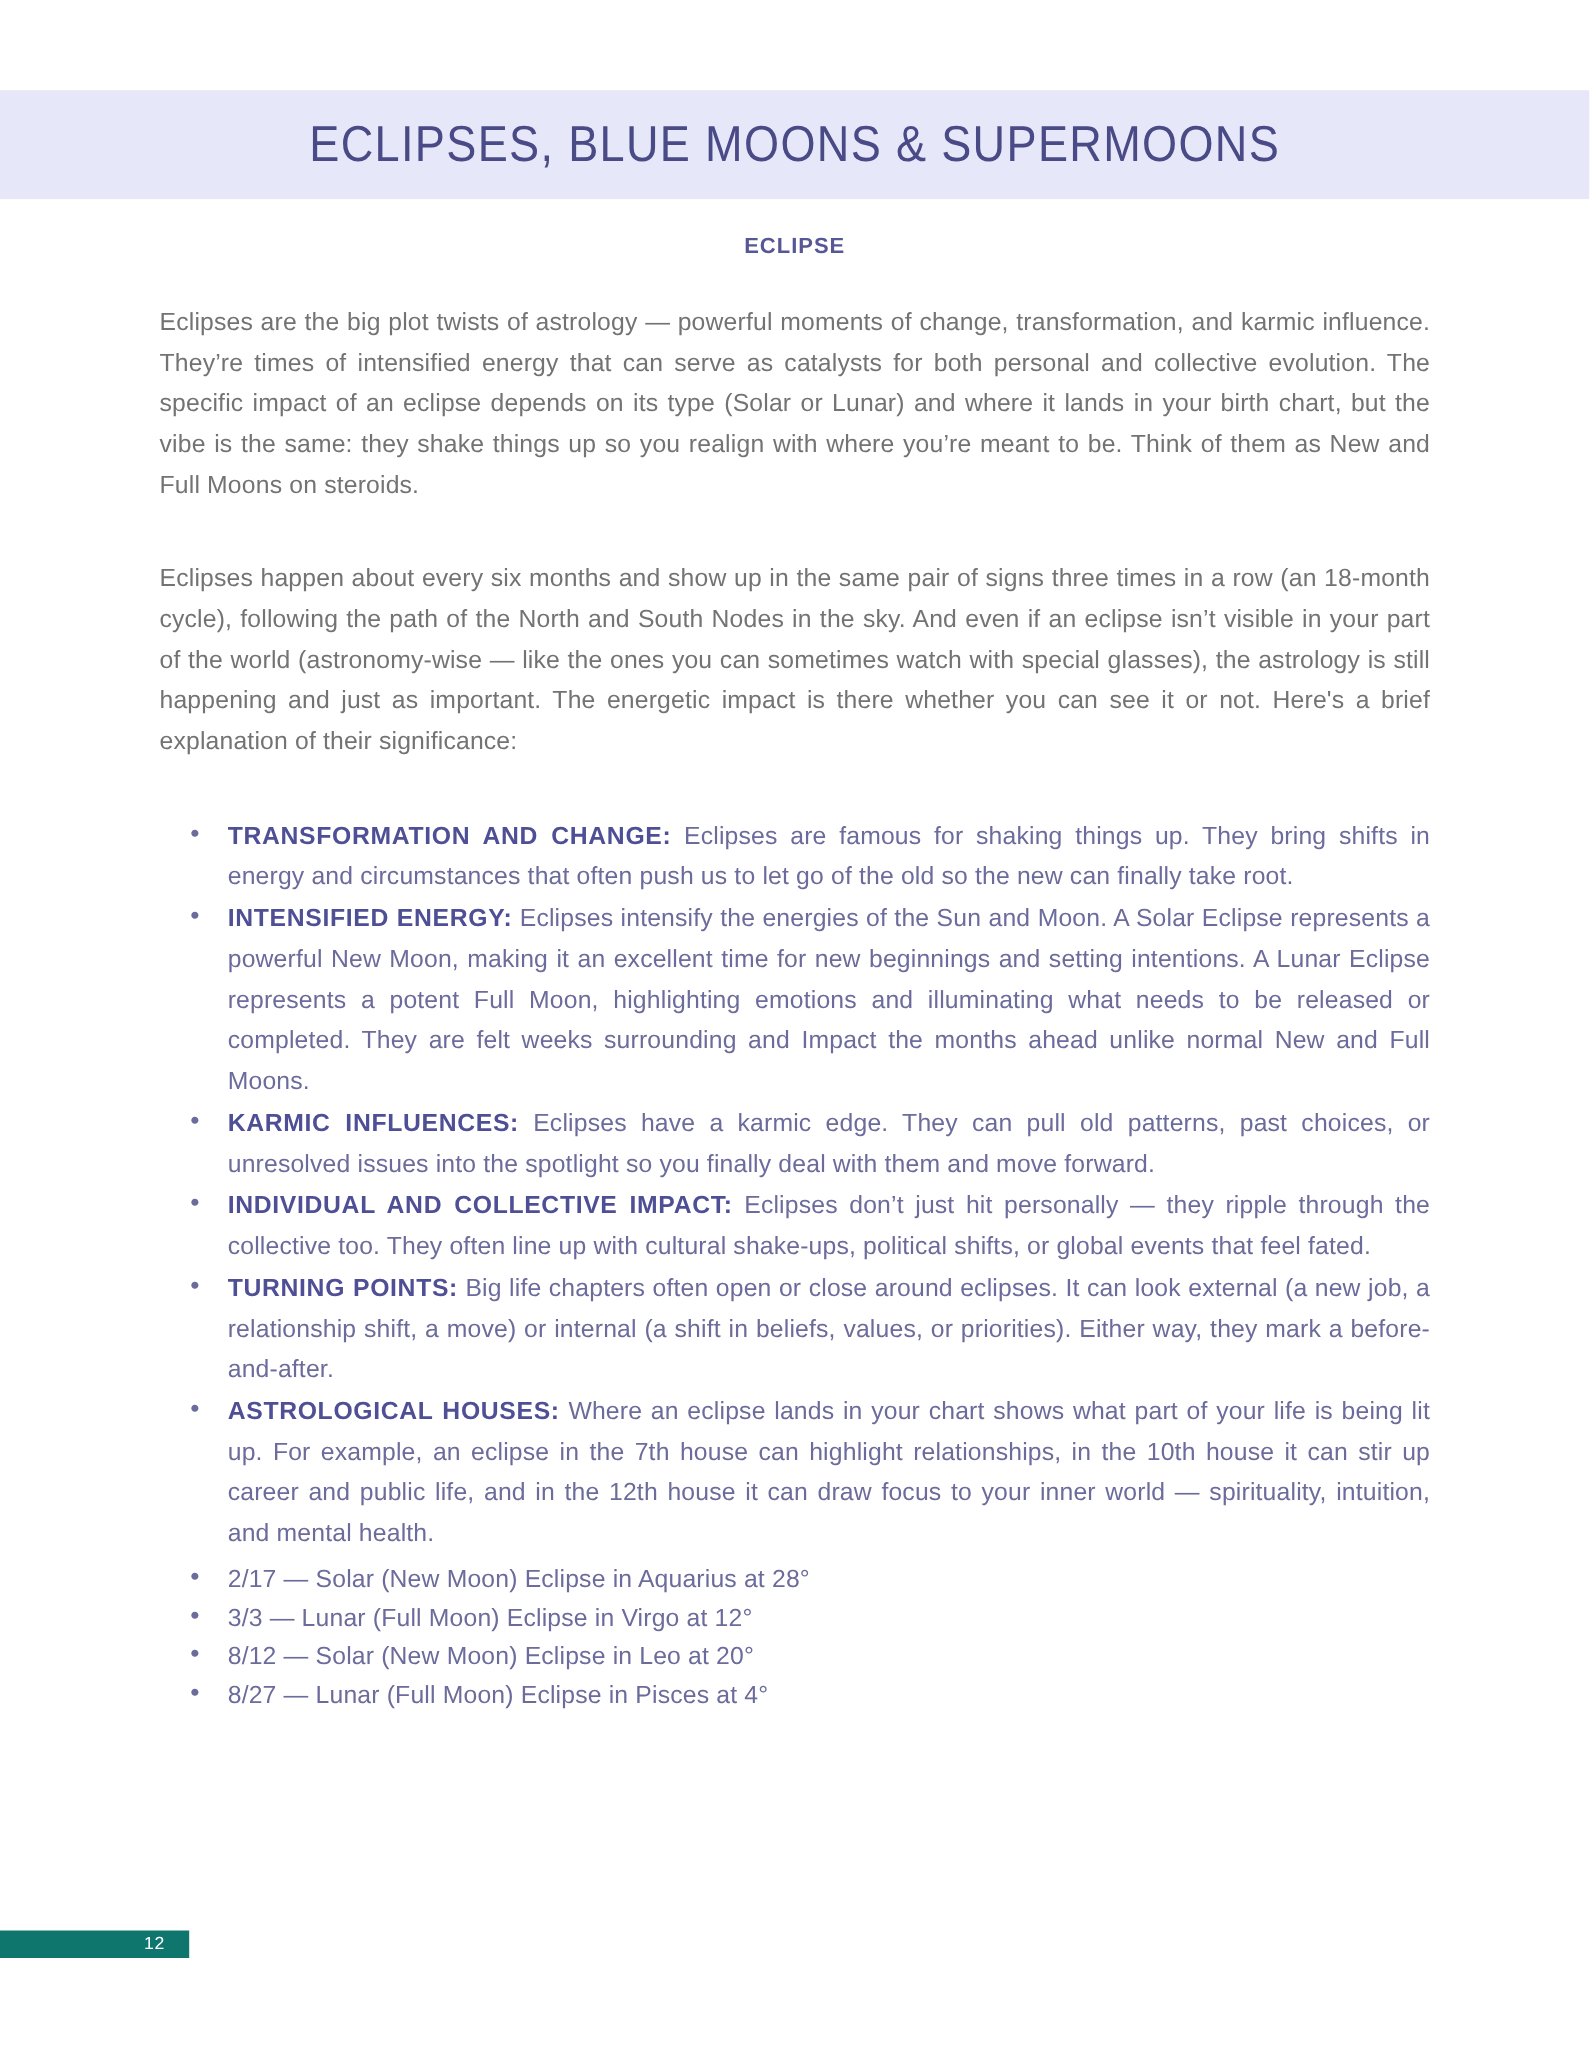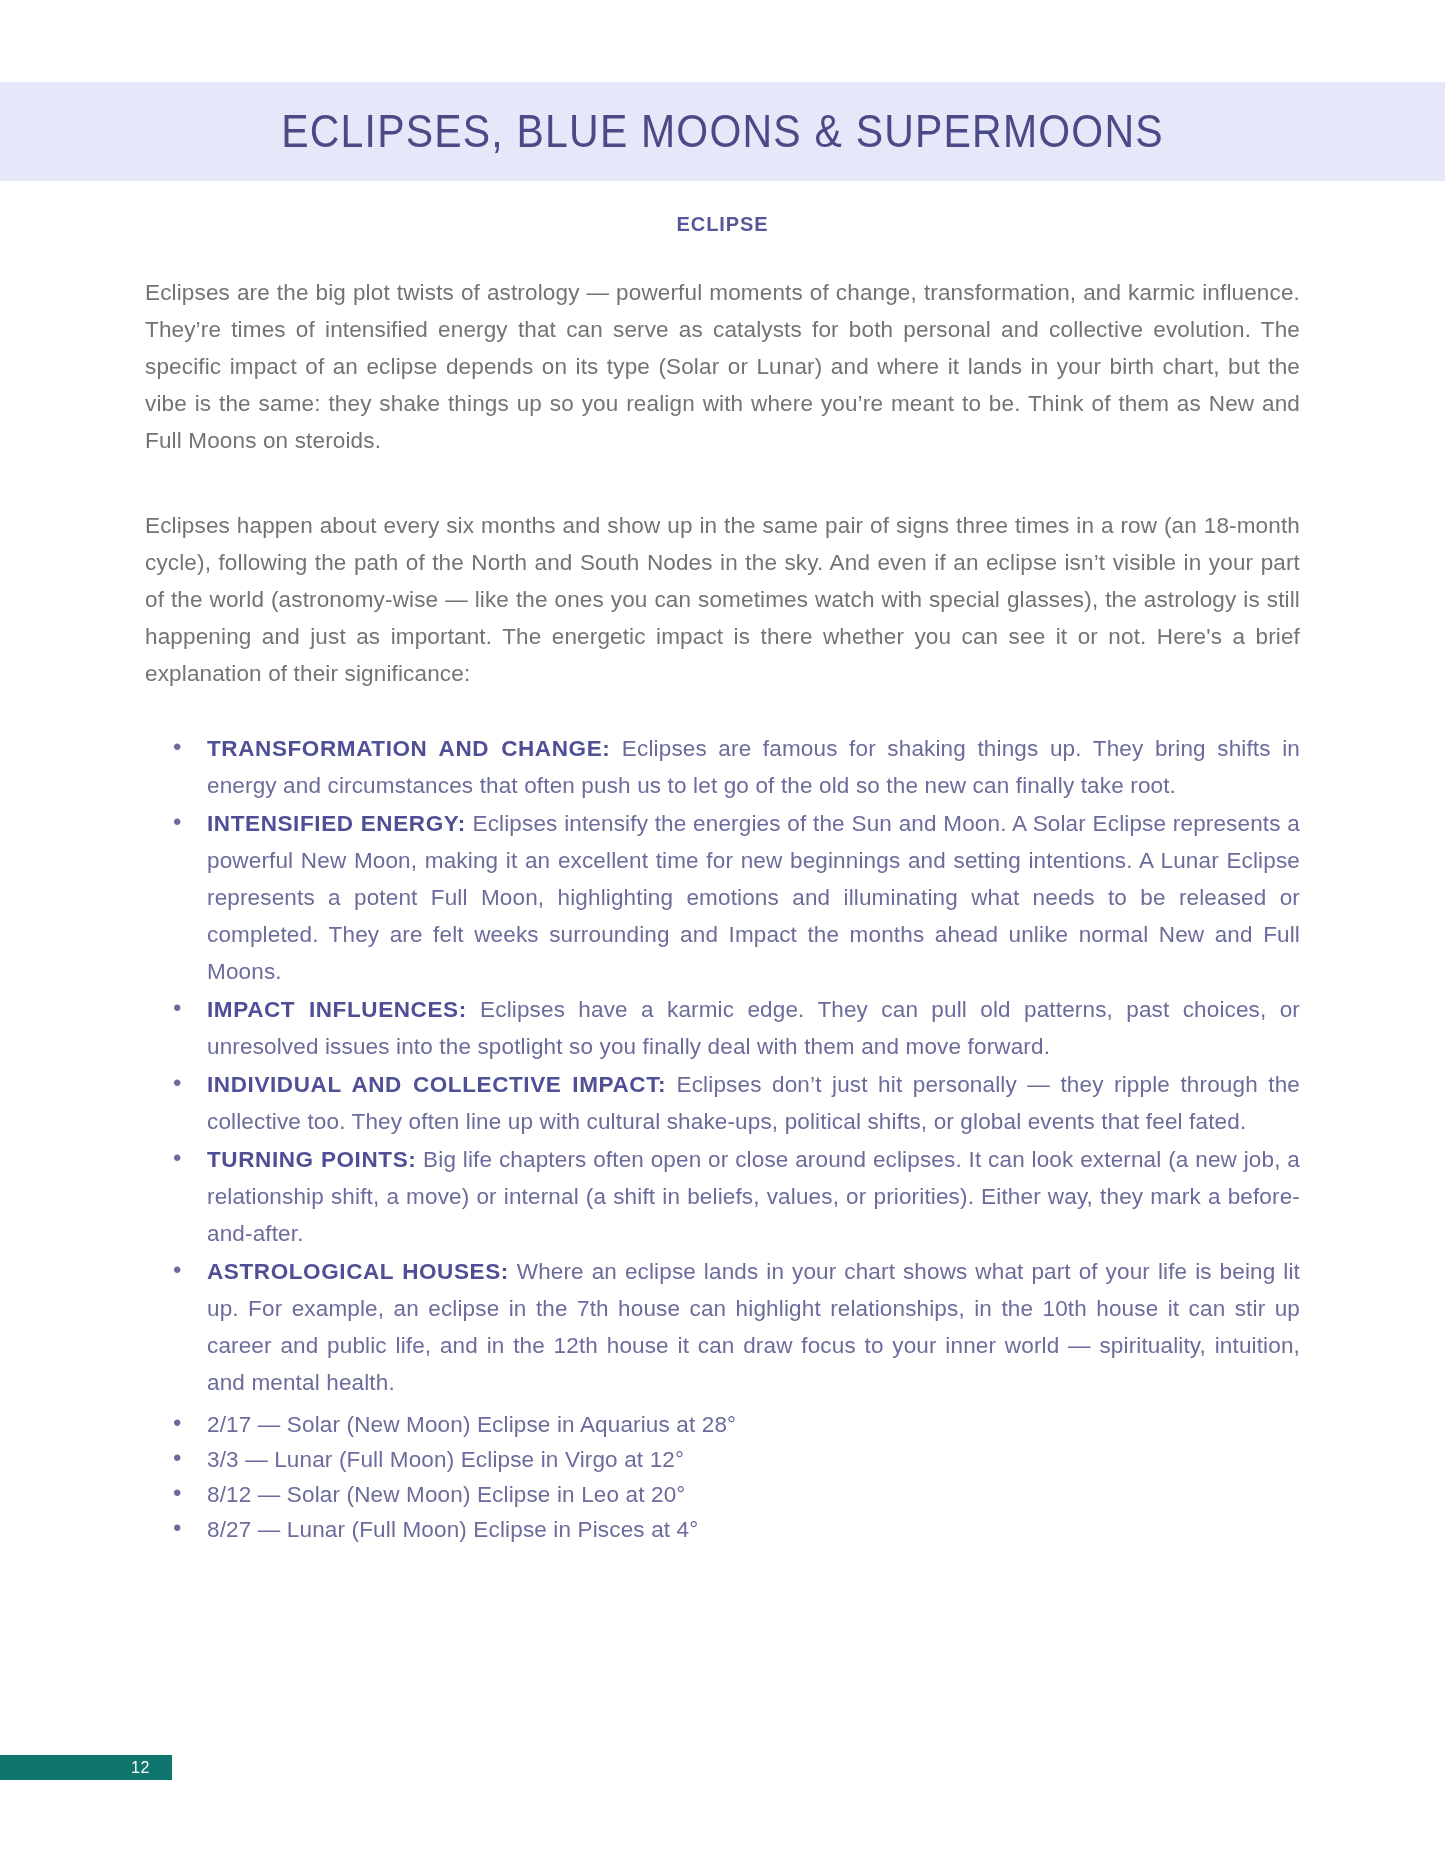--- a/index.html
+++ b/index.html
@@ -65,21 +65,21 @@
     margin: 38px 0 0 0;
     letter-spacing: 0.15px;
   }
   p.body-para.second {
     margin-top: 48px;
   }
 
   
   ul.bullets {
     list-style: none;
-    margin: 38px 0 0 0;
+    margin: 49px 0 0 0;
     padding: 0 0 0 18px;
   }
   ul.bullets > li {
     position: relative;
     font-size: 22.5px;
     line-height: 37px;
     color: #6b6b9c;
     text-align: justify;
     padding-left: 44px;
     margin: 0 0 1px 0;
@@ -162,21 +162,21 @@
 <div class="content">
 
   <div class="section-subtitle">ECLIPSE</div>
 
   <p class="body-para">Eclipses are the big plot twists of astrology — powerful moments of change, transformation, and karmic influence. They’re times of intensified energy that can serve as catalysts for both personal and collective evolution. The specific impact of an eclipse depends on its type (Solar or Lunar) and where it lands in your birth chart, but the vibe is the same: they shake things up so you realign with where you’re meant to be. Think of them as New and Full Moons on steroids.</p>
   <p class="body-para second">Eclipses happen about every six months and show up in the same pair of signs three times in a row (an 18-month cycle), following the path of the North and South Nodes in the sky. And even if an eclipse isn’t visible in your part of the world (astronomy-wise — like the ones you can sometimes watch with special glasses), the astrology is still happening and just as important. The energetic impact is there whether you can see it or not. Here's a brief explanation of their significance:</p>
 
   <ul class="bullets">
     <li><span class="blabel">TRANSFORMATION AND CHANGE:</span><span> Eclipses are famous for shaking things up. They bring shifts in energy and circumstances that often push us to let go of the old so the new can finally take root.</span></li>
     <li><span class="blabel">INTENSIFIED ENERGY:</span><span> Eclipses intensify the energies of the Sun and Moon. A Solar Eclipse represents a powerful New Moon, making it an excellent time for new beginnings and setting intentions. A Lunar Eclipse represents a potent Full Moon, highlighting emotions and illuminating what needs to be released or completed. They are felt weeks surrounding and Impact the months ahead unlike normal New and Full Moons.</span></li>
-    <li><span class="blabel">IMPACT INFLUENCES:</span><span> Eclipses have a karmic edge. They can pull old patterns, past choices, or unresolved issues into the spotlight so you finally deal with them and move forward.</span></li>
+    <li><span class="blabel">KARMIC INFLUENCES:</span><span> Eclipses have a karmic edge. They can pull old patterns, past choices, or unresolved issues into the spotlight so you finally deal with them and move forward.</span></li>
     <li><span class="blabel">INDIVIDUAL AND COLLECTIVE IMPACT:</span><span> Eclipses don’t just hit personally — they ripple through the collective too. They often line up with cultural shake-ups, political shifts, or global events that feel fated.</span></li>
     <li><span class="blabel">TURNING POINTS:</span><span> Big life chapters often open or close around eclipses. It can look external (a new job, a relationship shift, a move) or internal (a shift in beliefs, values, or priorities). Either way, they mark a before-and-after.</span></li>
     <li><span class="blabel">ASTROLOGICAL HOUSES:</span><span> Where an eclipse lands in your chart shows what part of your life is being lit up. For example, an eclipse in the 7th house can highlight relationships, in the 10th house it can stir up career and public life, and in the 12th house it can draw focus to your inner world — spirituality, intuition, and mental health.</span></li>
   </ul>
 
 
   <ul class="dates">
     <li>2/17 — Solar (New Moon) Eclipse in Aquarius at 28°</li>
     <li>3/3 — Lunar (Full Moon) Eclipse in Virgo at 12°</li>
     <li>8/12 — Solar (New Moon) Eclipse in Leo at 20°</li>

